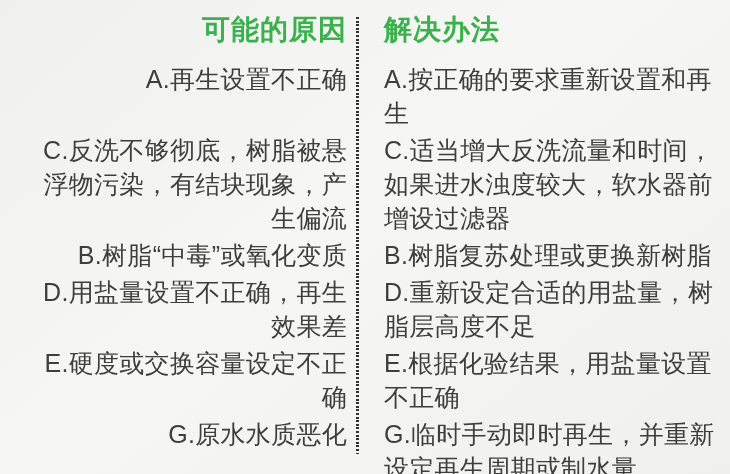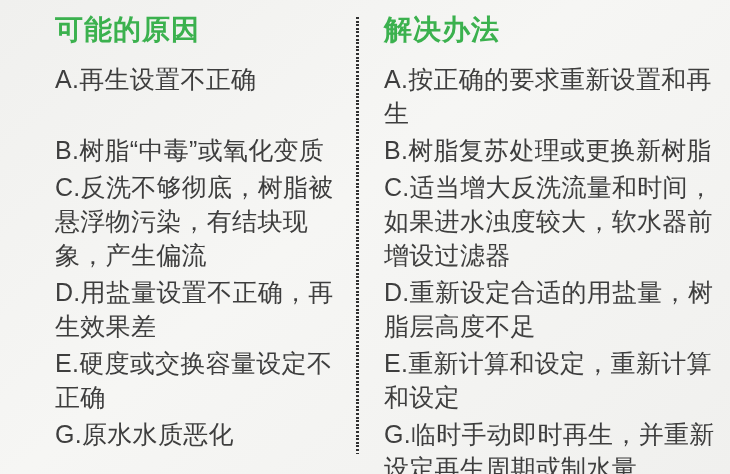--- a/index.html
+++ b/index.html
@@ -30,21 +30,21 @@
   }
   .header-row { padding-top: 12px; }
   .col-title {
     margin: 0;
     font-size: 28px;
     line-height: 36px;
     font-weight: bold;
     letter-spacing: 1px;
     color: #3bb14e;
   }
-  .left-cell  { padding-left: 55px; padding-right: 10px; }
+  .left-cell  { padding-left: 37px; padding-right: 10px; text-align: right; }
   .right-cell { padding-left: 27px; padding-right: 0; }
   .rows { margin-top: 14px; }
   .row { margin-bottom: 3px; }
   .cell {
     font-size: 25px;
     line-height: 34px;
     letter-spacing: 0.3px;
     color: #3e3e3e;
   }
 </style>
@@ -58,34 +58,34 @@
     <h1 class="col-title left-cell">可能的原因</h1>
     <h1 class="col-title right-cell">解决办法</h1>
   </div>
 
   <div class="rows">
     <div class="row">
       <div class="cell left-cell">A.再生设置不正确</div>
       <div class="cell right-cell">A.按正确的要求重新设置和再生</div>
     </div>
     <div class="row">
+      <div class="cell left-cell">C.反洗不够彻底，树脂被悬浮物污染，有结块现象，产生偏流</div>
+      <div class="cell right-cell">C.适当增大反洗流量和时间，如果进水浊度较大，软水器前增设过滤器</div>
+    </div>
+    <div class="row">
       <div class="cell left-cell">B.树脂“中毒”或氧化变质</div>
       <div class="cell right-cell">B.树脂复苏处理或更换新树脂</div>
-    </div>
-    <div class="row">
-      <div class="cell left-cell">C.反洗不够彻底，树脂被悬浮物污染，有结块现象，产生偏流</div>
-      <div class="cell right-cell">C.适当增大反洗流量和时间，如果进水浊度较大，软水器前增设过滤器</div>
     </div>
     <div class="row">
       <div class="cell left-cell">D.用盐量设置不正确，再生效果差</div>
       <div class="cell right-cell">D.重新设定合适的用盐量，树脂层高度不足</div>
     </div>
     <div class="row">
       <div class="cell left-cell">E.硬度或交换容量设定不正确</div>
-      <div class="cell right-cell">E.重新计算和设定，重新计算和设定</div>
+      <div class="cell right-cell">E.根据化验结果，用盐量设置不正确</div>
     </div>
     <div class="row">
       <div class="cell left-cell">G.原水水质恶化</div>
       <div class="cell right-cell">G.临时手动即时再生，并重新设定再生周期或制水量</div>
     </div>
 
   </div>
 </div>
 
 </body></html>

